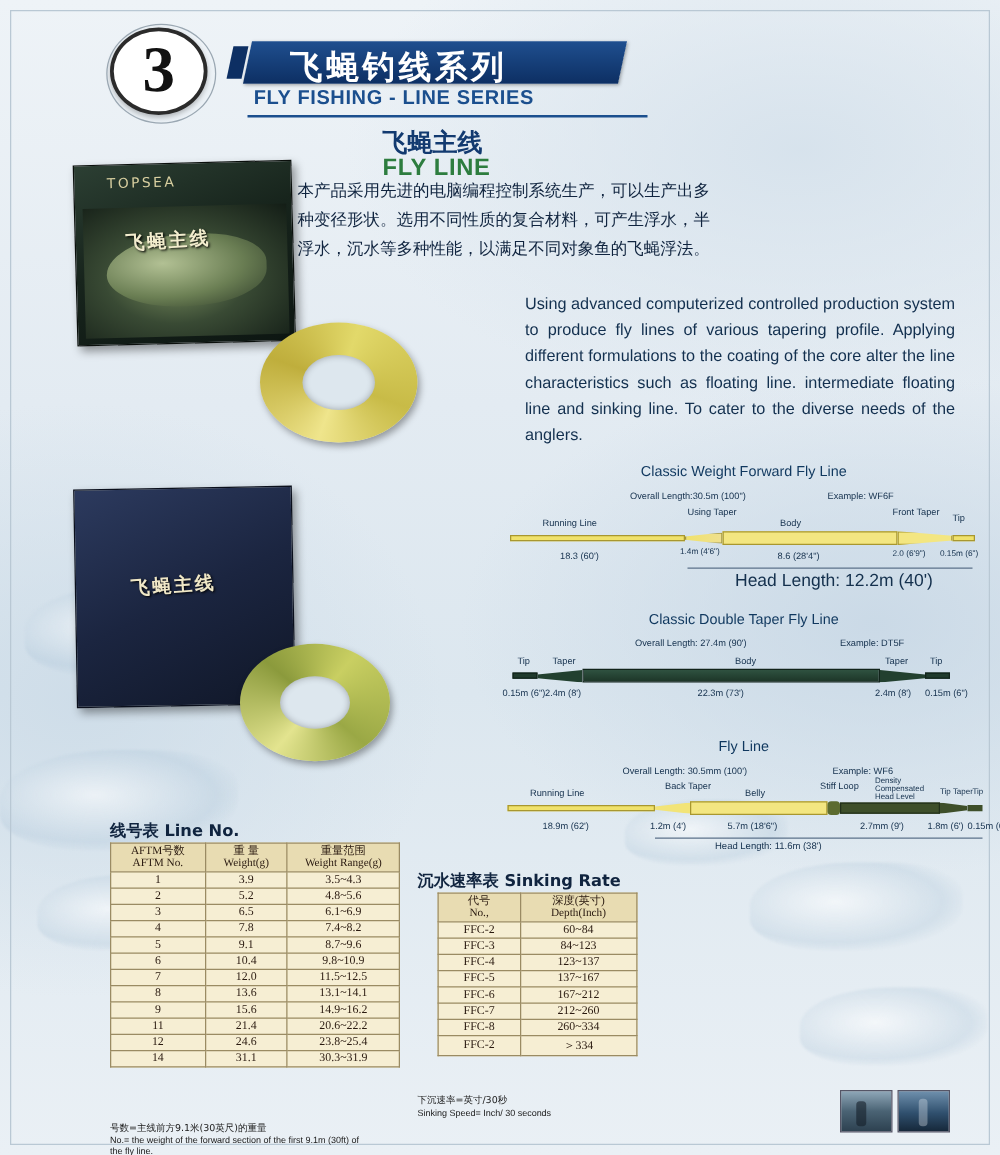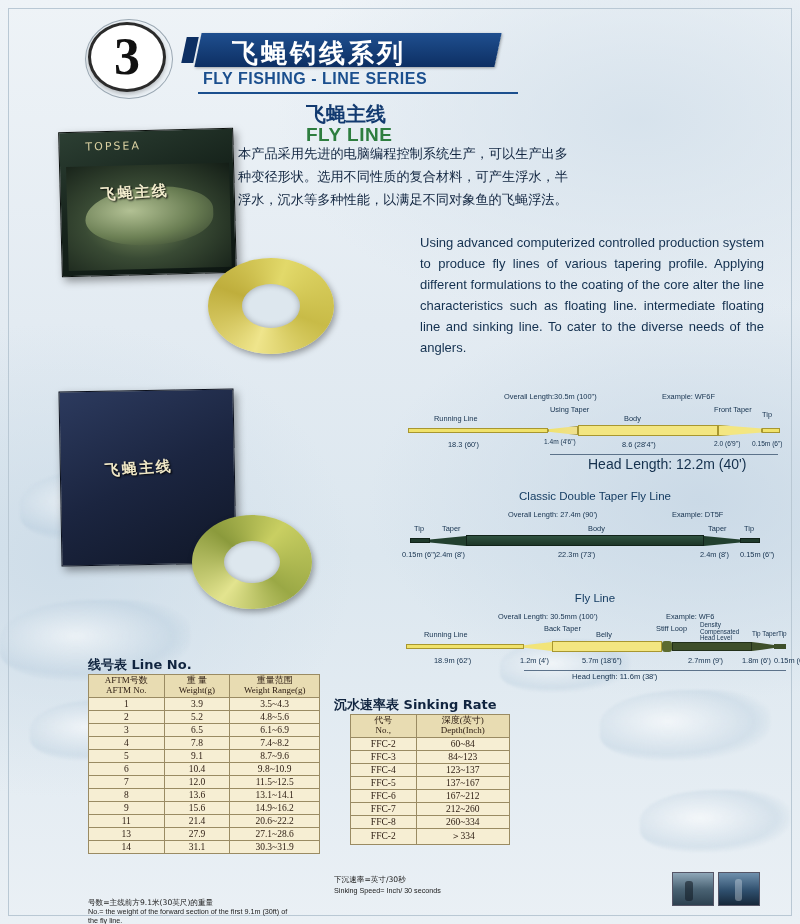--- a/index.html
+++ b/index.html
@@ -231,20 +231,21 @@
   </div>
 
 <div class="box2">
   <div class="cnlabel">飞蝇主线</div>
 </div>
 <div class="coil coilB">
     <div class="hole"></div>
   </div>
 
 <div class="diag" style="left:400px; top:372px; width:390px; height:110px;">
+  <div class="dtitle">Classic Weight Forward Fly Line</div>
   <div class="lbl" style="left:104px; top:20px;">Overall Length:30.5m (100")</div>
   <div class="lbl" style="left:262px; top:20px;">Example: WF6F</div>
 
   <div class="lbl" style="left:34px;  top:42px;">Running Line</div>
   <div class="lbl" style="left:150px; top:33px; text-align:center;">Using Taper</div>
   <div class="lbl" style="left:224px; top:42px;">Body</div>
   <div class="lbl" style="left:314px; top:33px;">Front Taper</div>
   <div class="lbl" style="left:362px; top:38px;">Tip</div>
 
   <div class="line-shape" style="left:8px;  top:56px; width:140px; height:5px;  background:#f0e26b; border:1px solid #a8972f;"></div>
@@ -286,21 +287,21 @@
   <div class="measure-row" style="left:300px; top:60px;">2.4m (8')</div>
   <div class="measure-row" style="left:340px; top:60px;">0.15m (6")</div>
 </div>
 
 <div class="diag" style="left:400px; top:592px; width:390px; height:120px;">
   <div class="dtitle">Fly Line</div>
   <div class="lbl" style="left:98px;  top:20px;">Overall Length: 30.5mm (100')</div>
   <div class="lbl" style="left:266px; top:20px;">Example: WF6</div>
 
   <div class="lbl" style="left:24px;  top:38px;">Running Line</div>
-  <div class="lbl" style="left:132px; top:32px;margin-left:12px;">Back Taper</div>
+  <div class="lbl" style="left:132px; top:32px;">Back Taper</div>
   <div class="lbl" style="left:196px; top:38px;">Belly</div>
   <div class="lbl" style="left:256px; top:32px;">Stiff Loop</div>
   <div class="lbl" style="left:300px; top:30px; width:52px; white-space:normal; line-height:1.05; font-size:6.3px;">Density Compensated Head Level</div>
   <div class="lbl" style="left:352px; top:38px; font-size:6.4px;">Tip Taper</div>
   <div class="lbl" style="left:378px; top:38px; font-size:6.4px;">Tip</div>
 
   <div class="line-shape" style="left:6px;   top:52px; width:118px; height:5px; background:#f0e26b; border:1px solid #a8972f;"></div>
   <div class="line-shape" style="left:124px; top:50px; width:28px; height:9px; background:#f2e478; clip-path: polygon(0 35%,100% 0,100% 100%,0 65%);"></div>
   <div class="line-shape" style="left:152px; top:49px; width:110px; height:11px; background:#f3e681; border:1px solid #a8972f;"></div>
   <div class="line-shape" style="left:262px; top:49px; width:10px; height:11px; background:#5c6b2f; border-radius:3px;"></div>
@@ -382,23 +383,23 @@
         <td>9</td>
         <td>15.6</td>
         <td>14.9~16.2</td>
       </tr>
       <tr>
         <td>11</td>
         <td>21.4</td>
         <td>20.6~22.2</td>
       </tr>
       <tr>
-        <td>13</td>
-        <td>27.9</td>
-        <td>27.1~28.6</td>
+        <td>12</td>
+        <td>24.6</td>
+        <td>23.8~25.4</td>
       </tr>
       <tr>
         <td>14</td>
         <td>31.1</td>
         <td>30.3~31.9</td>
       </tr>
     </tbody>
 </table>
 <div class="note note-cn" style="left:88px; top:898px;">号数=主线前方9.1米(30英尺)的重量</div>
 <div class="note" style="left:88px; top:907px; width:210px;">No.= the weight of the forward section of the first 9.1m (30ft) of the fly line.</div>

